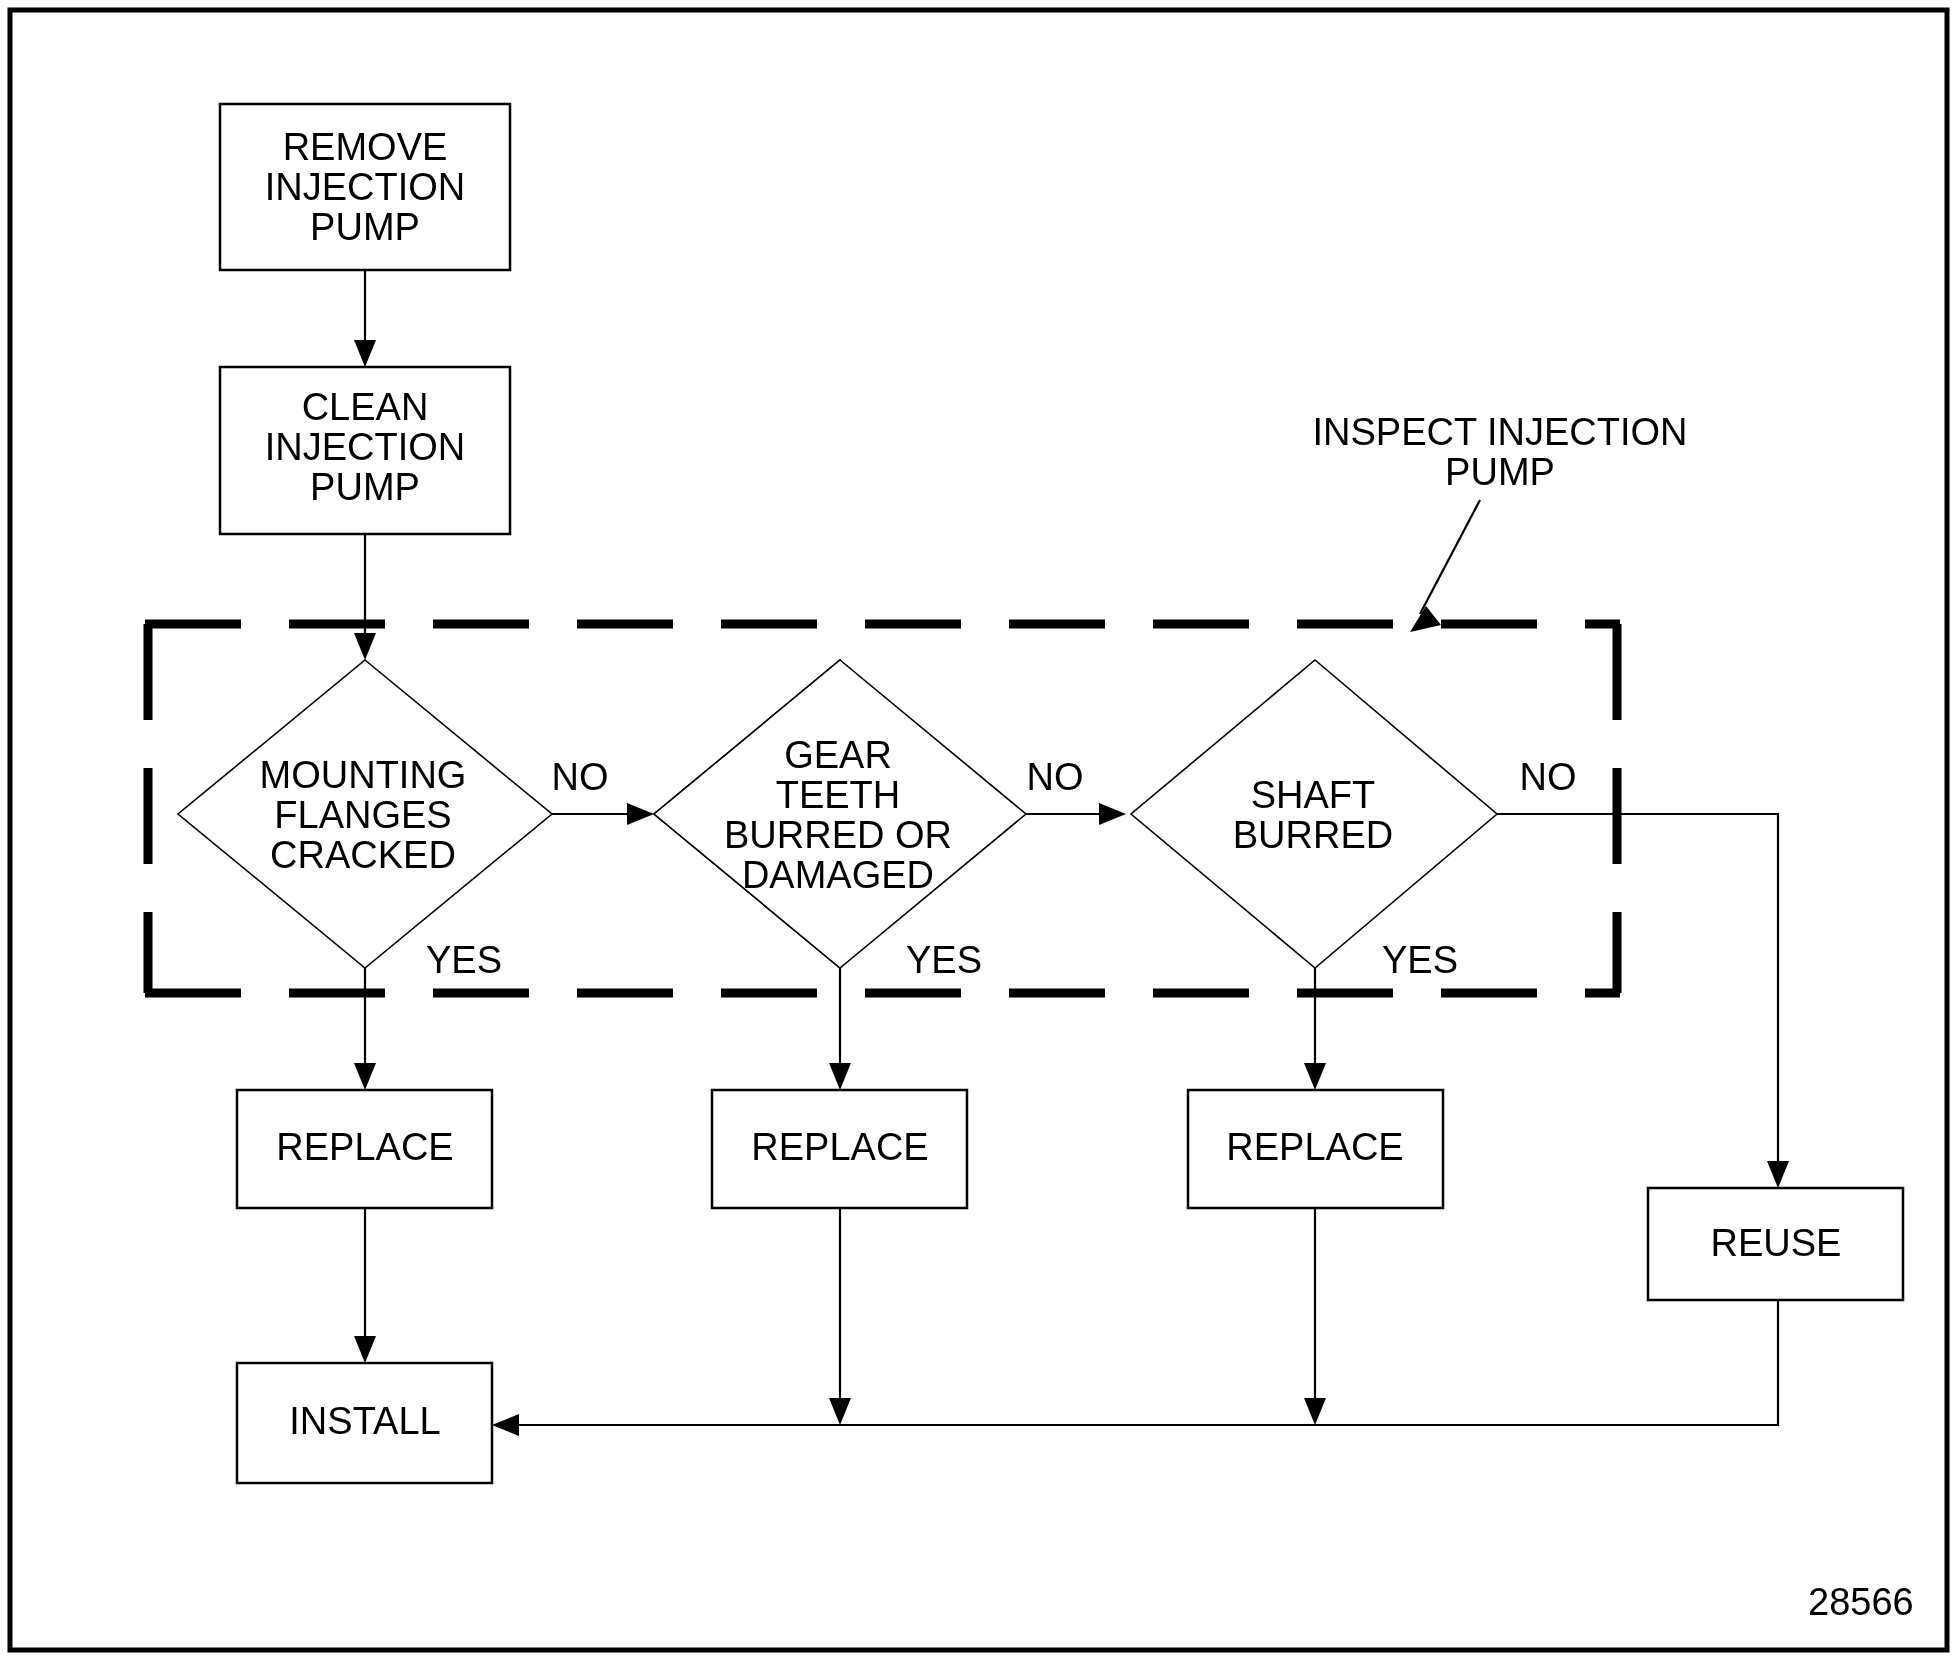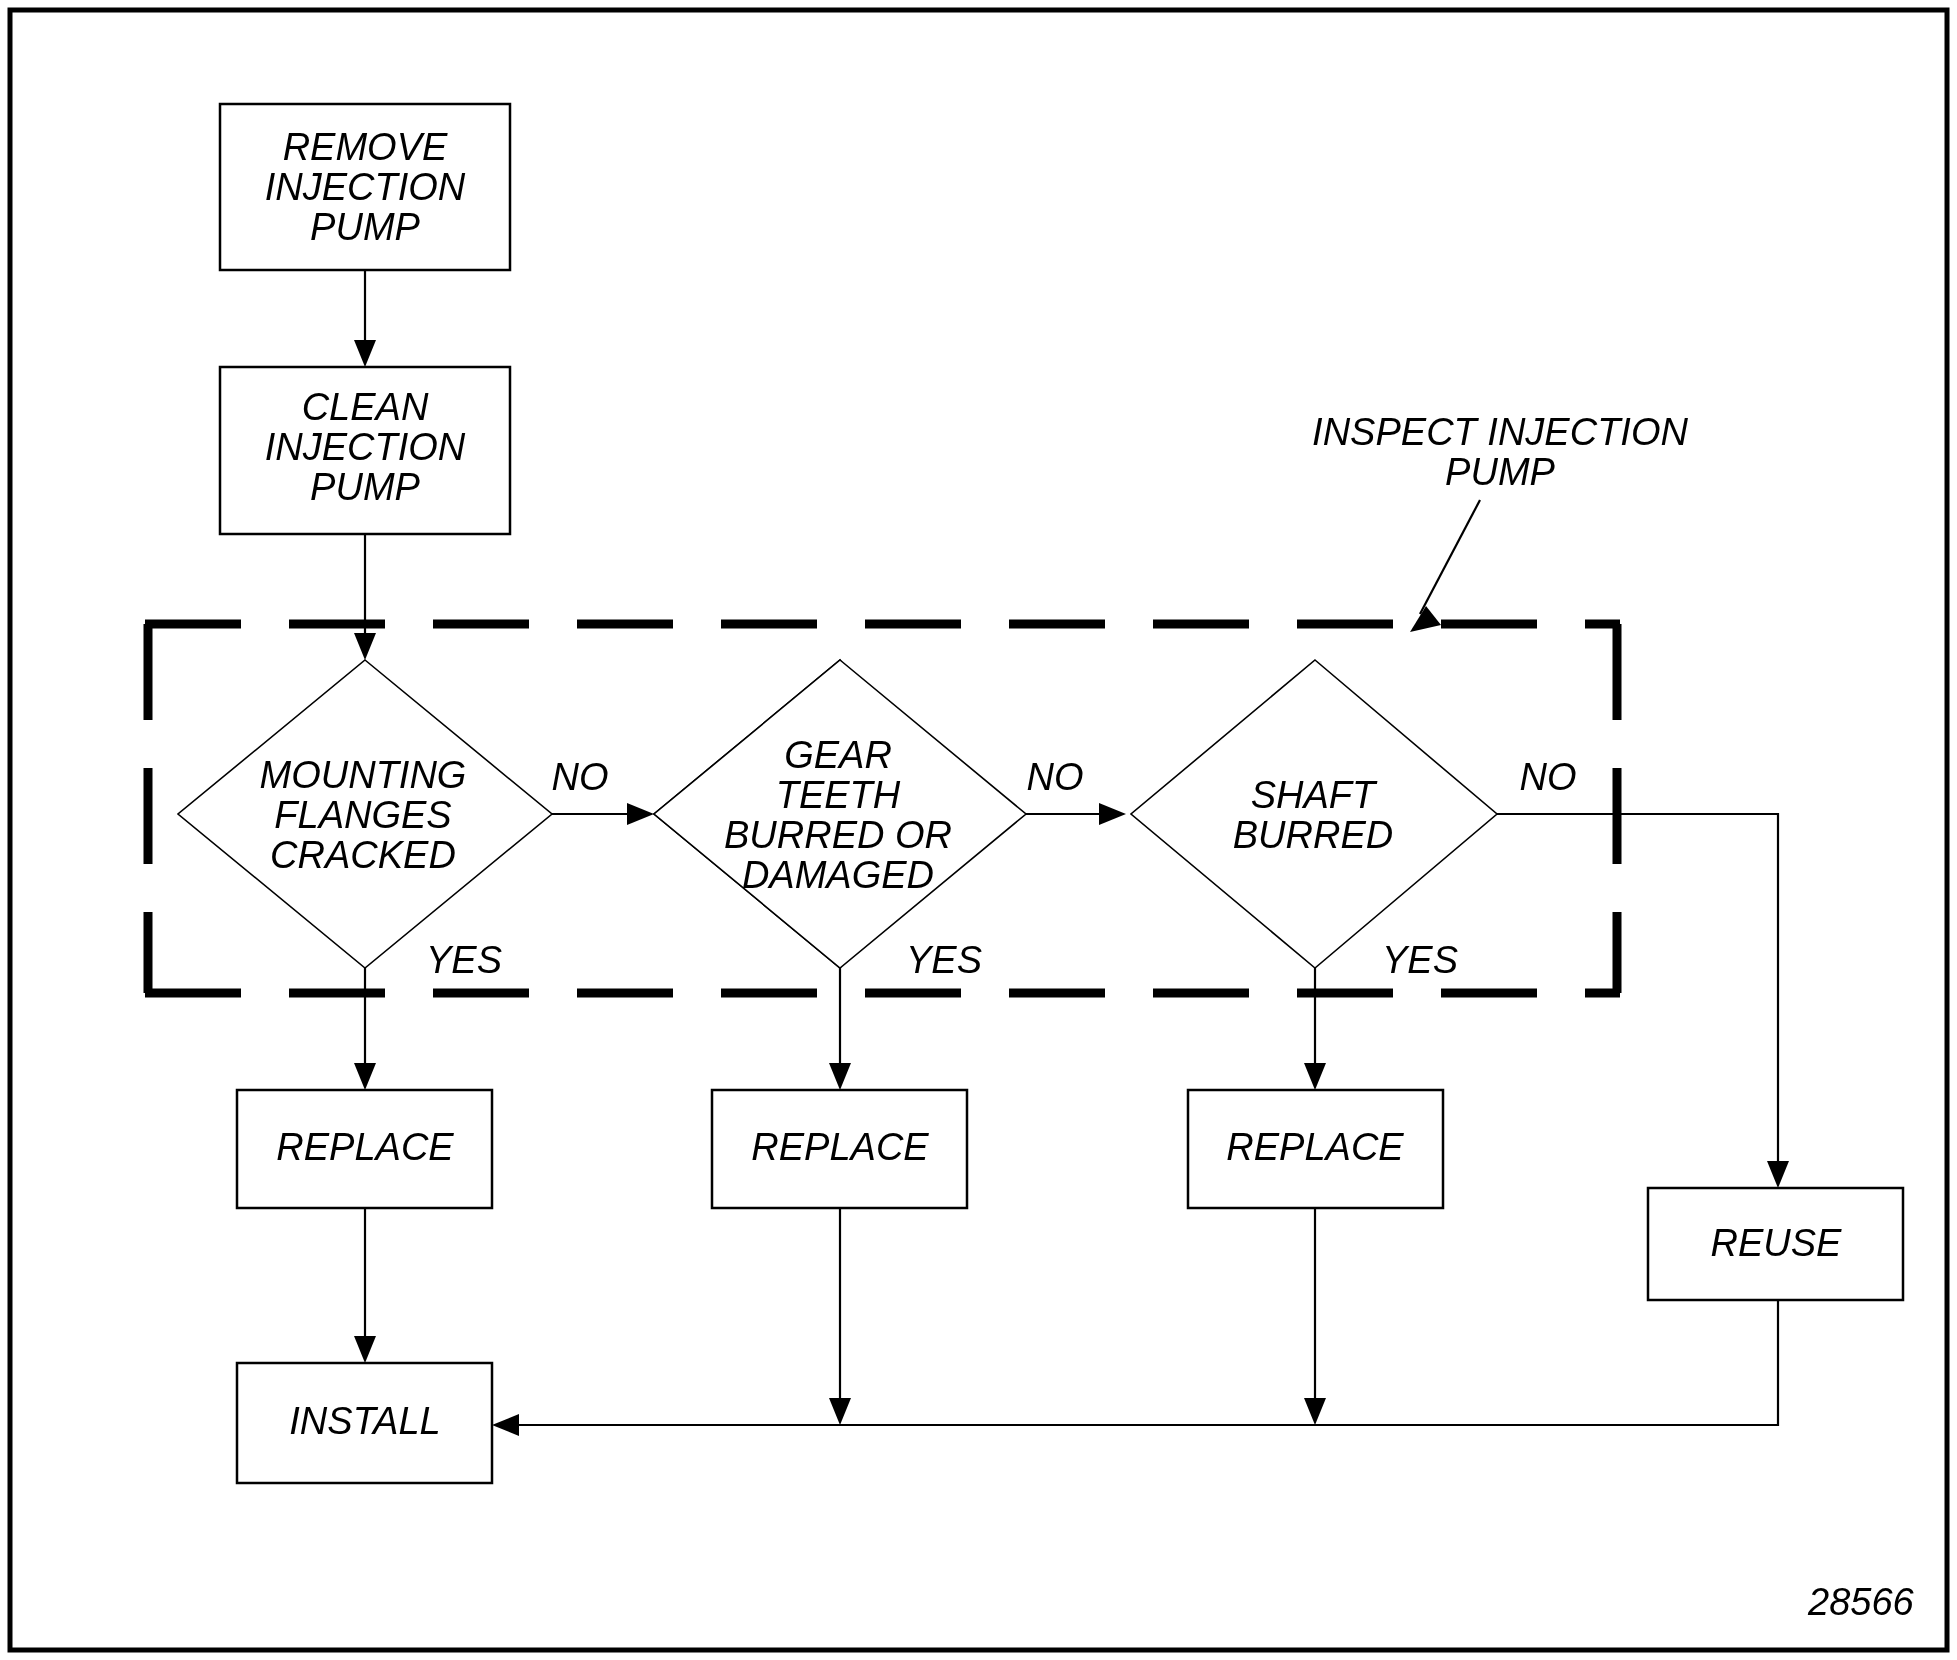--- a/index.html
+++ b/index.html
@@ -8,21 +8,20 @@
     background: #ffffff;
   }
   body {
     font-family: "Liberation Sans", sans-serif;
   }
   #canvas {
     position: relative;
     width: 1944px;
     height: 1660px;
     background: #ffffff;
-    font-style: italic;
   }
   #canvas svg {
     position: absolute;
     top: 0;
     left: 0;
     width: 1957px;
     height: 1660px;
   }
   .box-rect {
     fill: #ffffff;

